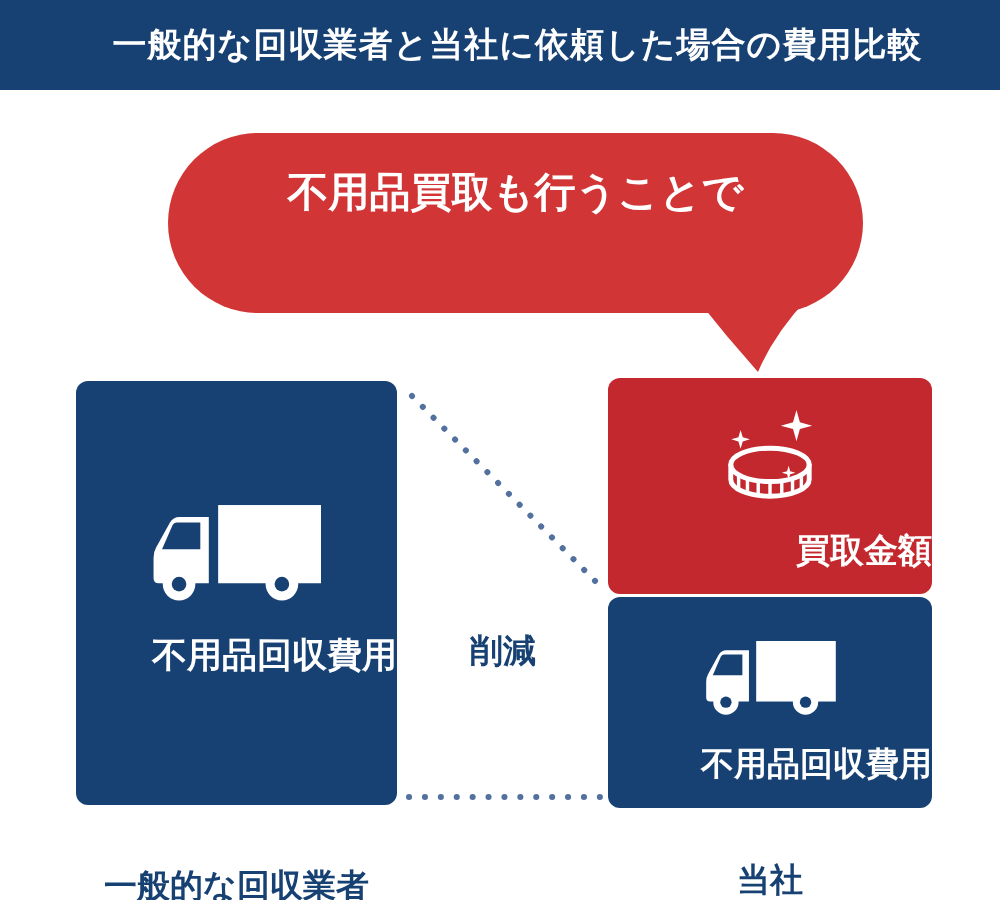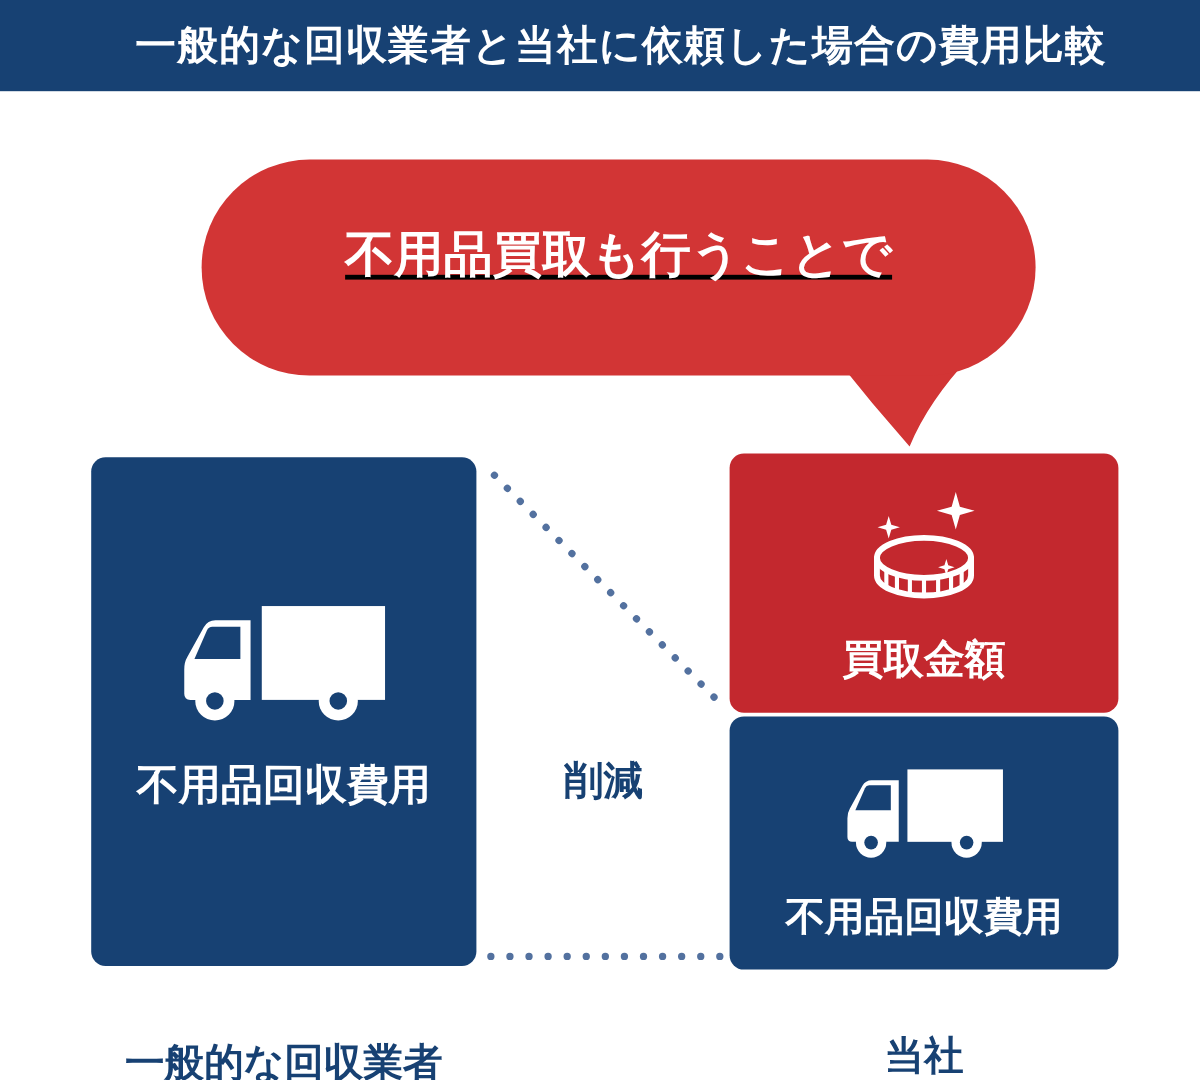--- a/index.html
+++ b/index.html
@@ -9,49 +9,48 @@
     width: 1000px;
     height: 900px;
     background: #fff;
     overflow: hidden;
     font-family: "DejaVu Sans", sans-serif;
     font-weight: 700;
   }
   
   .header {
     position: absolute; left: 0; top: 0;
-    width: 1000px; height: 76px;
+    width: 1000px; height: 90px;
     background: var(--navy);
     display: flex; align-items: center; justify-content: center; padding-left: 35px;
   }
   .header-title {
     color: #fff; font-size: 34px; letter-spacing: 1px; white-space: nowrap;
   }
   
   .bubble {
     position: absolute; left: 168px; top: 133px;
     width: 695px; height: 180px;
     background: var(--red-bubble);
     border-radius: 90px;
-    padding-top: 52px;
+    padding-top: 32px;
     text-align: center;
-    text-decoration: underline;
   }
   .bubble-line {
     color: #fff; font-size: 41px; line-height: 54px; white-space: nowrap;
   }
   .bubble-tail { position: absolute; left: 690px; top: 298px; }
   
   .box { position: absolute; border-radius: 12px; }
   .box-left   { left: 76px;  top: 381px; width: 321px; height: 424px; background: var(--navy); }
   .box-buy    { left: 608px; top: 378px; width: 324px; height: 216px; background: var(--red-box); }
   .box-right  { left: 608px; top: 597px; width: 324px; height: 211px; background: var(--navy); }
   .box-label {
     position: absolute; left: 0; width: 100%;
-    text-align: center; color: #fff; white-space: nowrap;
+    text-align: right; color: #fff; white-space: nowrap;
   }
   .label-left  { top: 252px; font-size: 35px; line-height: 44px; }
   .label-buy   { top: 151px; font-size: 34px; line-height: 42px; }
   .label-right { top: 146px; font-size: 33px; line-height: 42px; }
   .icon-abs { position: absolute; }
   
   .reduction {
     position: absolute; left: 423px; top: 622px; width: 160px;
     text-align: center; color: var(--navy); font-size: 33px; line-height: 58px;
     white-space: nowrap;

